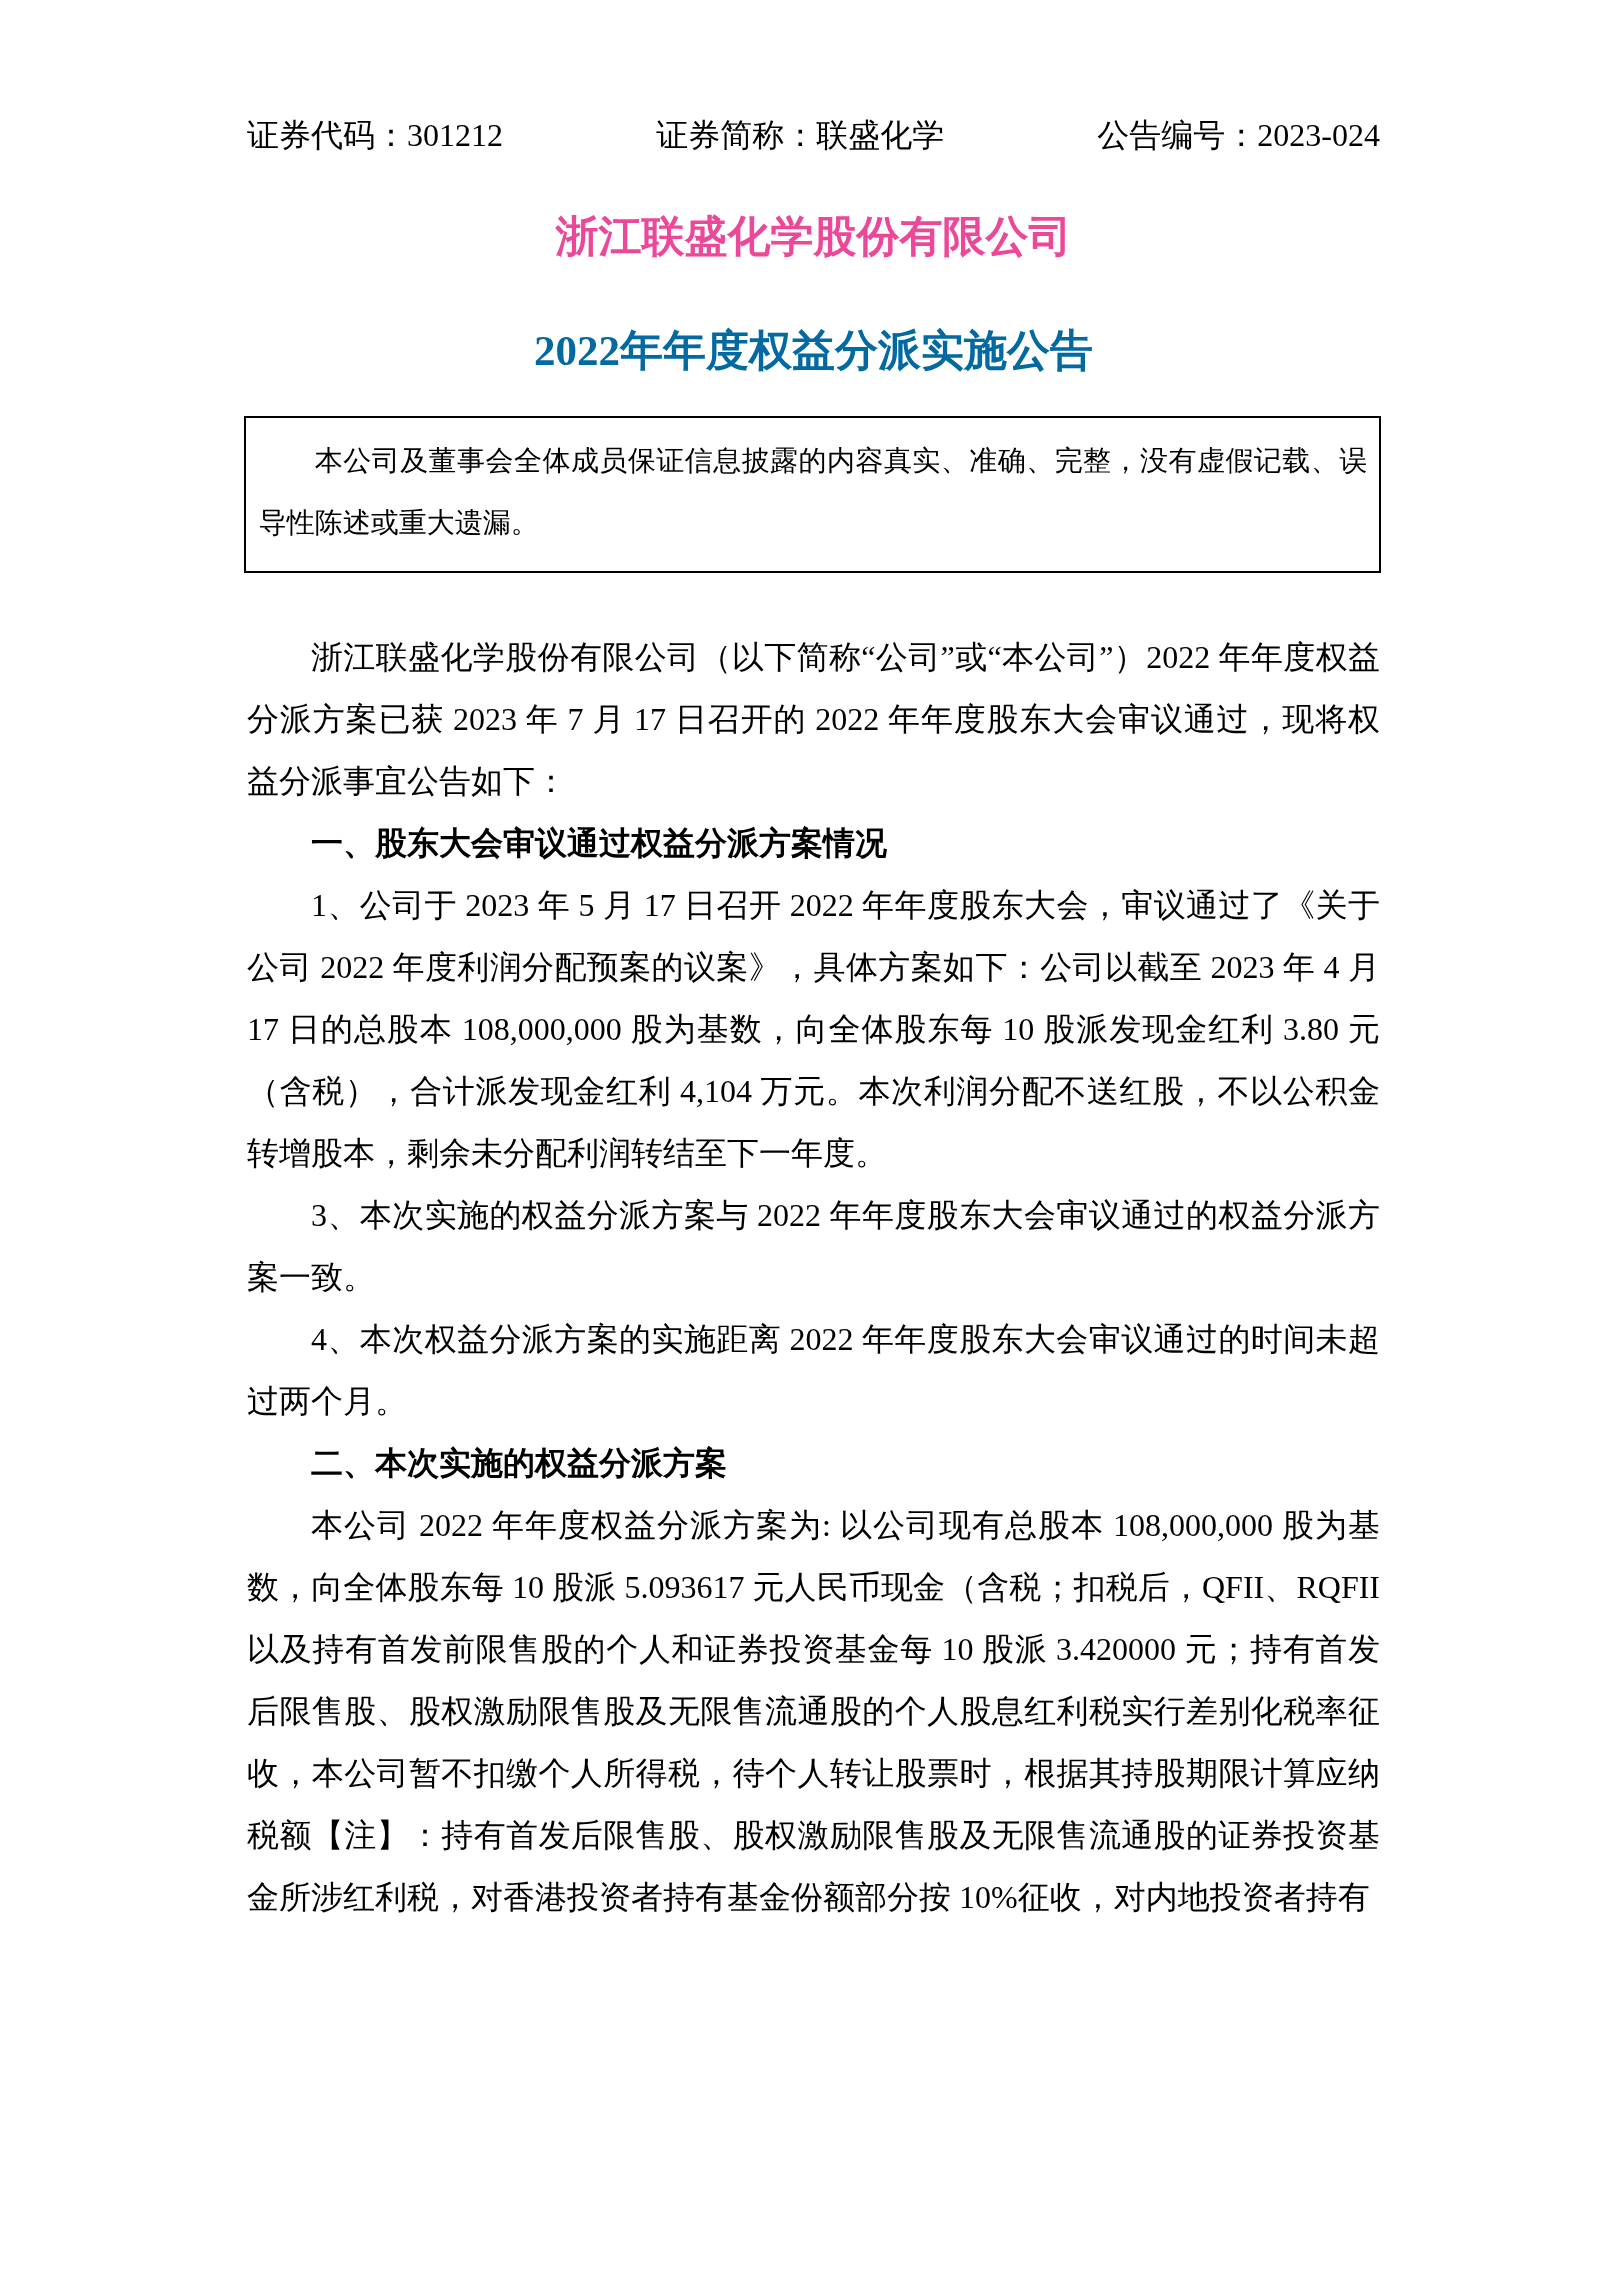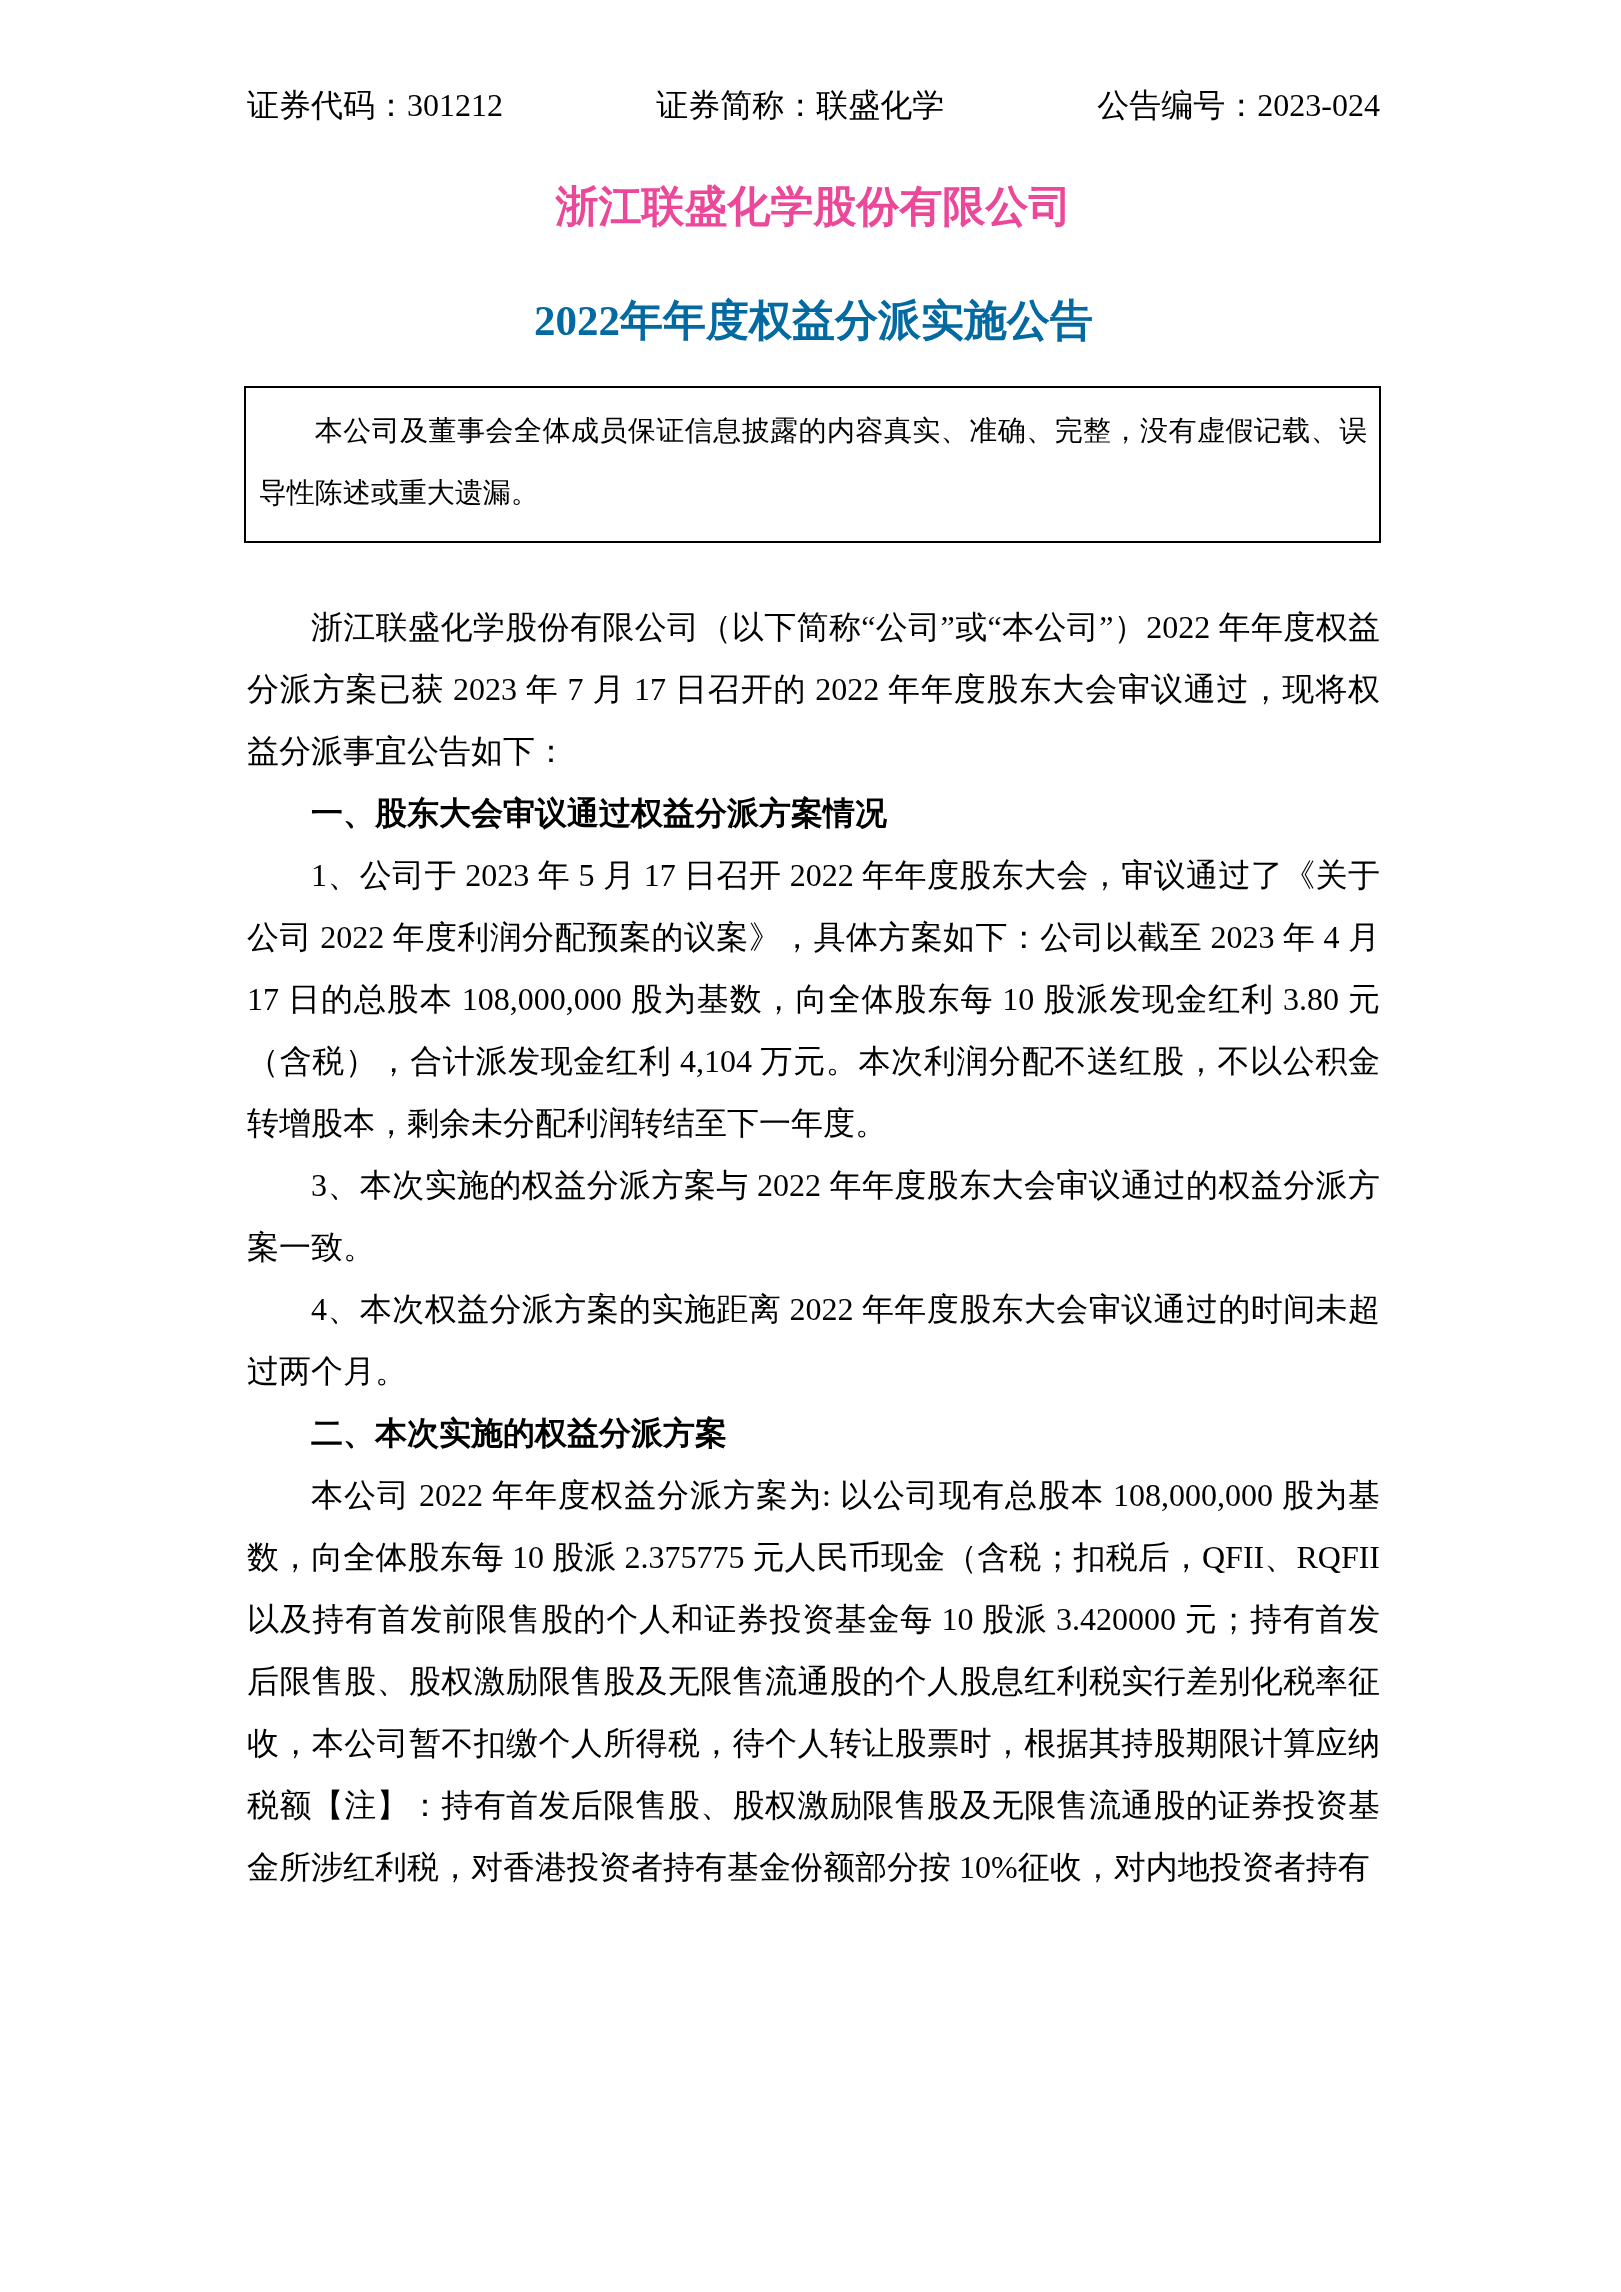--- a/index.html
+++ b/index.html
@@ -19,21 +19,21 @@
   }
   .content {
     box-sizing: border-box;
     padding: 0 241px 0 247px; 
   }
   
   .header-row {
     display: flex;
     justify-content: space-between;
     align-items: baseline;
-    margin-top: 84px;
+    margin-top: 114px;
     font-size: 32px;
     line-height: 43px;
     white-space: nowrap;
   }
   .doc-title {
     margin: 53px 0 0 0;
     text-align: center;
     font-size: 43px;
     line-height: 53px;
     font-weight: bold;
@@ -96,18 +96,18 @@
     </div>
 
     <div class="document-body">
 
     <p class="para body">浙江联盛化学股份有限公司（以下简称“公司”或“本公司”）2022 年年度权益分派方案已获 2023 年 7 月 17 日召开的 2022 年年度股东大会审议通过，现将权益分派事宜公告如下：</p>
         <p class="para heading">一、股东大会审议通过权益分派方案情况</p>
         <p class="para body">1、公司于 2023 年 5 月 17 日召开 2022 年年度股东大会，审议通过了《关于公司 2022 年度利润分配预案的议案》，具体方案如下：公司以截至 2023 年 4 月 17 日的总股本 108,000,000 股为基数，向全体股东每 10 股派发现金红利 3.80 元（含税），合计派发现金红利 4,104 万元。本次利润分配不送红股，不以公积金转增股本，剩余未分配利润转结至下一年度。</p>
         <p class="para body">3、本次实施的权益分派方案与 2022 年年度股东大会审议通过的权益分派方案一致。</p>
         <p class="para body">4、本次权益分派方案的实施距离 2022 年年度股东大会审议通过的时间未超过两个月。</p>
         <p class="para heading">二、本次实施的权益分派方案</p>
-        <p class="para body">本公司 2022 年年度权益分派方案为: 以公司现有总股本 108,000,000 股为基数，向全体股东每 10 股派 2.375775 元人民币现金（含税；扣税后，QFII、RQFII 以及持有首发前限售股的个人和证券投资基金每 10 股派 3.420000 元；持有首发后限售股、股权激励限售股及无限售流通股的个人股息红利税实行差别化税率征收，本公司暂不扣缴个人所得税，待个人转让股票时，根据其持股期限计算应纳税额【注】：持有首发后限售股、股权激励限售股及无限售流通股的证券投资基金所涉红利税，对香港投资者持有基金份额部分按 10%征收，对内地投资者持有</p>
+        <p class="para body">本公司 2022 年年度权益分派方案为: 以公司现有总股本 108,000,000 股为基数，向全体股东每 10 股派 5.093617 元人民币现金（含税；扣税后，QFII、RQFII 以及持有首发前限售股的个人和证券投资基金每 10 股派 3.420000 元；持有首发后限售股、股权激励限售股及无限售流通股的个人股息红利税实行差别化税率征收，本公司暂不扣缴个人所得税，待个人转让股票时，根据其持股期限计算应纳税额【注】：持有首发后限售股、股权激励限售股及无限售流通股的证券投资基金所涉红利税，对香港投资者持有基金份额部分按 10%征收，对内地投资者持有</p>
       </div>
 
   </div>
 </div>
 
 
 </body></html>

